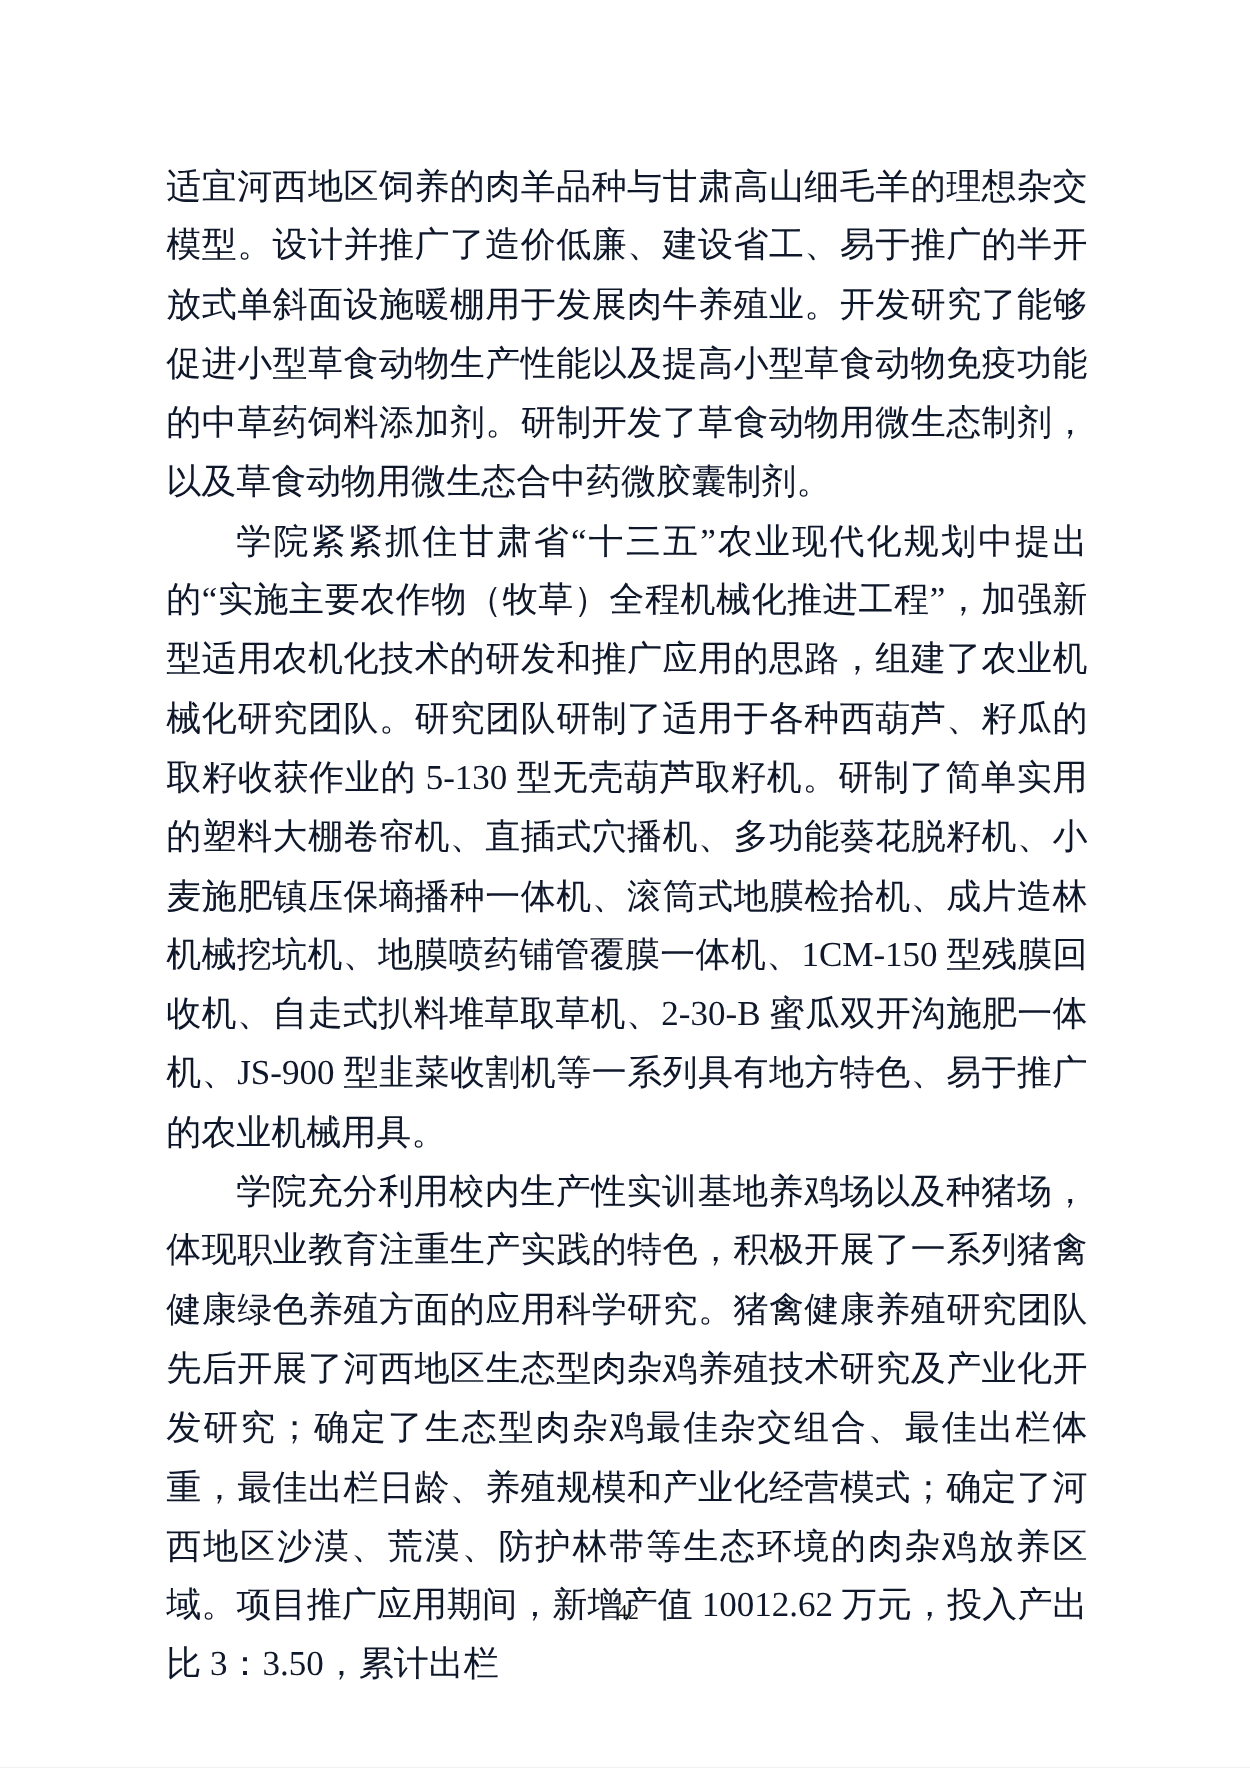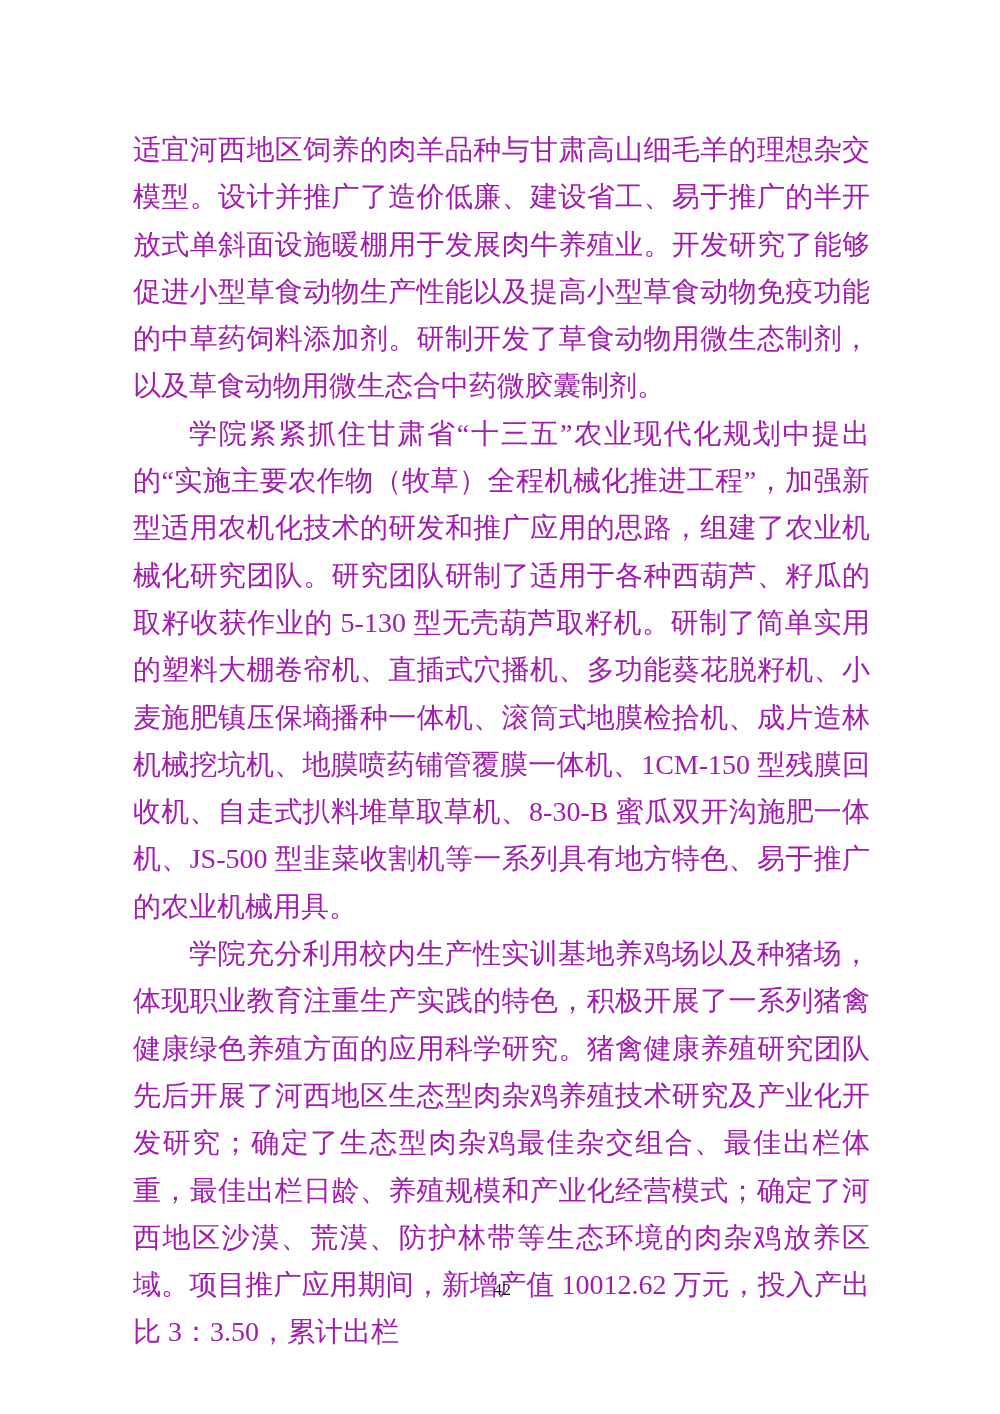--- a/index.html
+++ b/index.html
@@ -14,21 +14,21 @@
     margin: 0 auto;
     background: #ffffff;
     font-family: "Liberation Serif", serif;
     overflow: hidden;
   }
   .text-block {
     position: absolute;
     left: 133px;
     top: 126px;
     width: 737px;
-    color: #a21caf;
+    color: #0f172a;
     font-size: 28px;
     line-height: 47.3px;
   }
   .para {
     margin: 0;
     padding: 0;
     text-align: justify;
     text-justify: inter-ideograph;
     word-break: normal;
   }
@@ -46,17 +46,17 @@
     letter-spacing: 0.5px;
     padding-left: 11px;
   }
 </style>
 </head>
 <body>
 
 <div class="page">
   <div class="text-block">
       <p class="para">适宜河西地区饲养的肉羊品种与甘肃高山细毛羊的理想杂交模型。设计并推广了造价低廉、建设省工、易于推广的半开放式单斜面设施暖棚用于发展肉牛养殖业。开发研究了能够促进小型草食动物生产性能以及提高小型草食动物免疫功能的中草药饲料添加剂。研制开发了草食动物用微生态制剂，以及草食动物用微生态合中药微胶囊制剂。</p>
-      <p class="para indent">学院紧紧抓住甘肃省“十三五”农业现代化规划中提出的“实施主要农作物（牧草）全程机械化推进工程”，加强新型适用农机化技术的研发和推广应用的思路，组建了农业机械化研究团队。研究团队研制了适用于各种西葫芦、籽瓜的取籽收获作业的 5-130 型无壳葫芦取籽机。研制了简单实用的塑料大棚卷帘机、直插式穴播机、多功能葵花脱籽机、小麦施肥镇压保墒播种一体机、滚筒式地膜检拾机、成片造林机械挖坑机、地膜喷药铺管覆膜一体机、1CM-150 型残膜回收机、自走式扒料堆草取草机、8-30-B 蜜瓜双开沟施肥一体机、JS-500 型韭菜收割机等一系列具有地方特色、易于推广的农业机械用具。</p>
+      <p class="para indent">学院紧紧抓住甘肃省“十三五”农业现代化规划中提出的“实施主要农作物（牧草）全程机械化推进工程”，加强新型适用农机化技术的研发和推广应用的思路，组建了农业机械化研究团队。研究团队研制了适用于各种西葫芦、籽瓜的取籽收获作业的 5-130 型无壳葫芦取籽机。研制了简单实用的塑料大棚卷帘机、直插式穴播机、多功能葵花脱籽机、小麦施肥镇压保墒播种一体机、滚筒式地膜检拾机、成片造林机械挖坑机、地膜喷药铺管覆膜一体机、1CM-150 型残膜回收机、自走式扒料堆草取草机、2-30-B 蜜瓜双开沟施肥一体机、JS-900 型韭菜收割机等一系列具有地方特色、易于推广的农业机械用具。</p>
       <p class="para indent">学院充分利用校内生产性实训基地养鸡场以及种猪场，体现职业教育注重生产实践的特色，积极开展了一系列猪禽健康绿色养殖方面的应用科学研究。猪禽健康养殖研究团队先后开展了河西地区生态型肉杂鸡养殖技术研究及产业化开发研究；确定了生态型肉杂鸡最佳杂交组合、最佳出栏体重，最佳出栏日龄、养殖规模和产业化经营模式；确定了河西地区沙漠、荒漠、防护林带等生态环境的肉杂鸡放养区域。项目推广应用期间，新增产值 10012.62 万元，投入产出比 3：3.50，累计出栏</p>
     </div>
   <div class="page-number">42</div>
 </div>
 
 </body></html>

